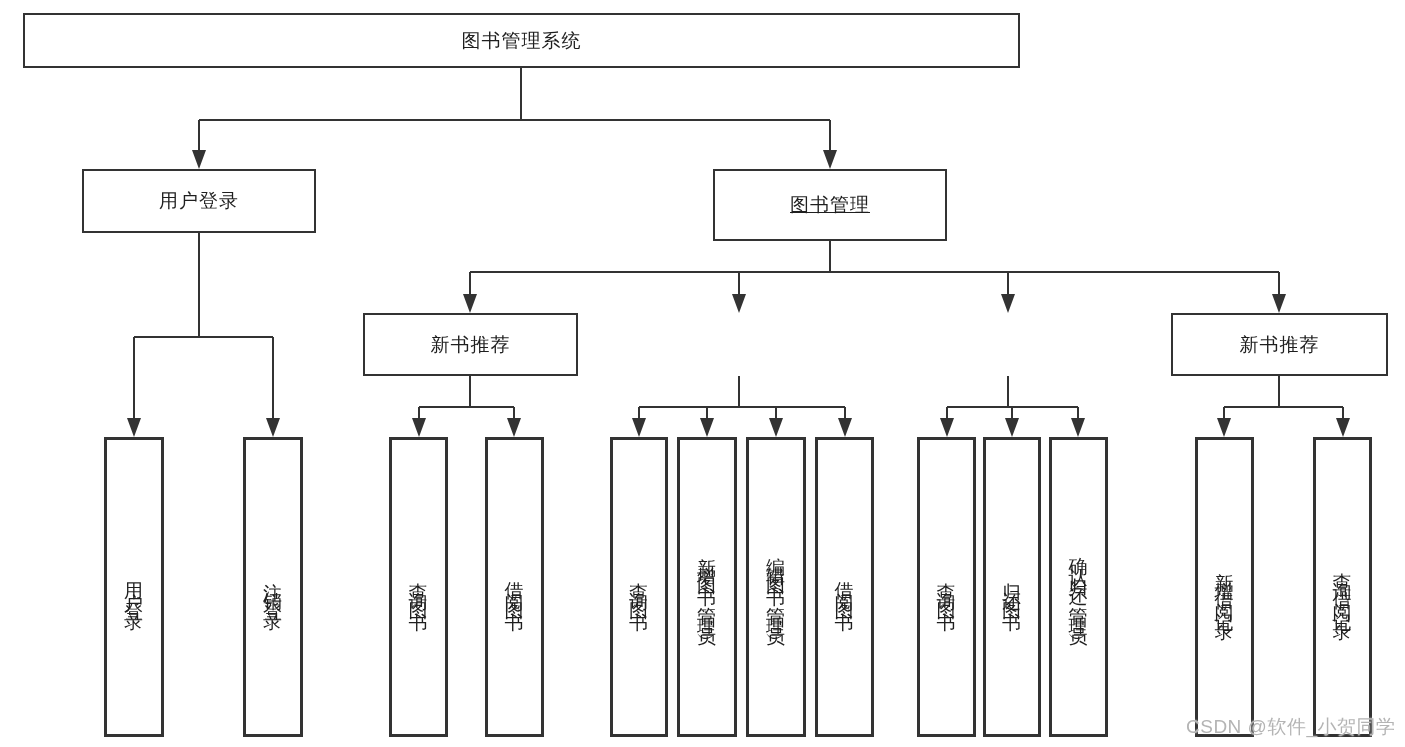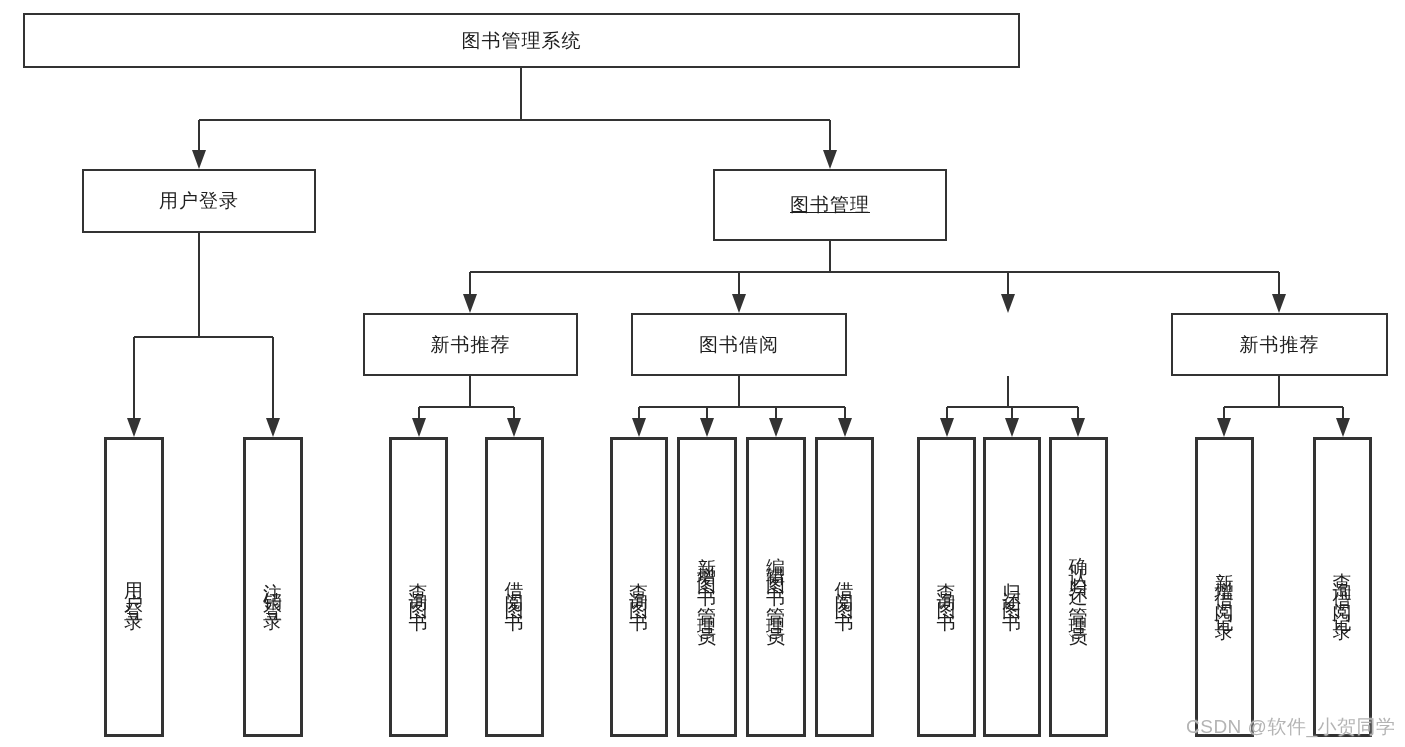--- a/index.html
+++ b/index.html
@@ -70,23 +70,20 @@
   <div class="node" style="left:82px;top:169px;width:234px;height:64px;">
     <span>用户登录</span>
   </div>
   <div class="node" style="left:713px;top:169px;width:234px;height:72px;text-decoration:underline;">
     <span>图书管理</span>
   </div>
 
   <div class="node" style="left:363px;top:313px;width:215px;height:63px;">
     <span>新书推荐</span>
   </div>
-  <div class="node" style="left:631px;top:313px;width:216px;height:63px;">
-    <span>图书借阅</span>
-  </div>
   <div class="node" style="left:1171px;top:313px;width:217px;height:63px;">
     <span>新书推荐</span>
   </div>
 
   <div class="node leaf" style="left:104px;top:437px;width:60px;height:300px;">
     <span class="vtext">用户登录</span>
   </div>
   <div class="node leaf" style="left:243px;top:437px;width:60px;height:300px;">
     <span class="vtext">注销登录</span>
   </div>

